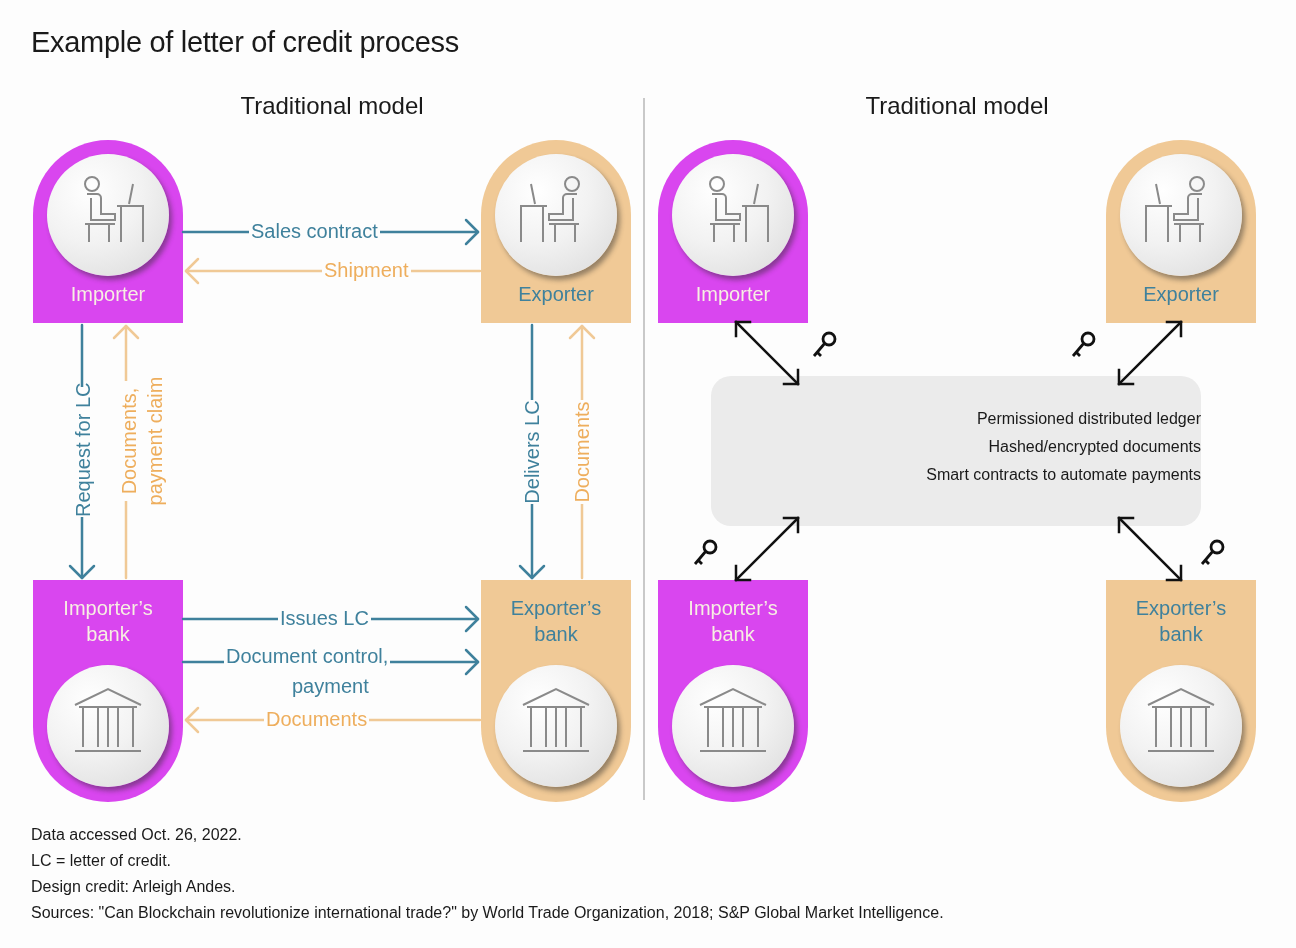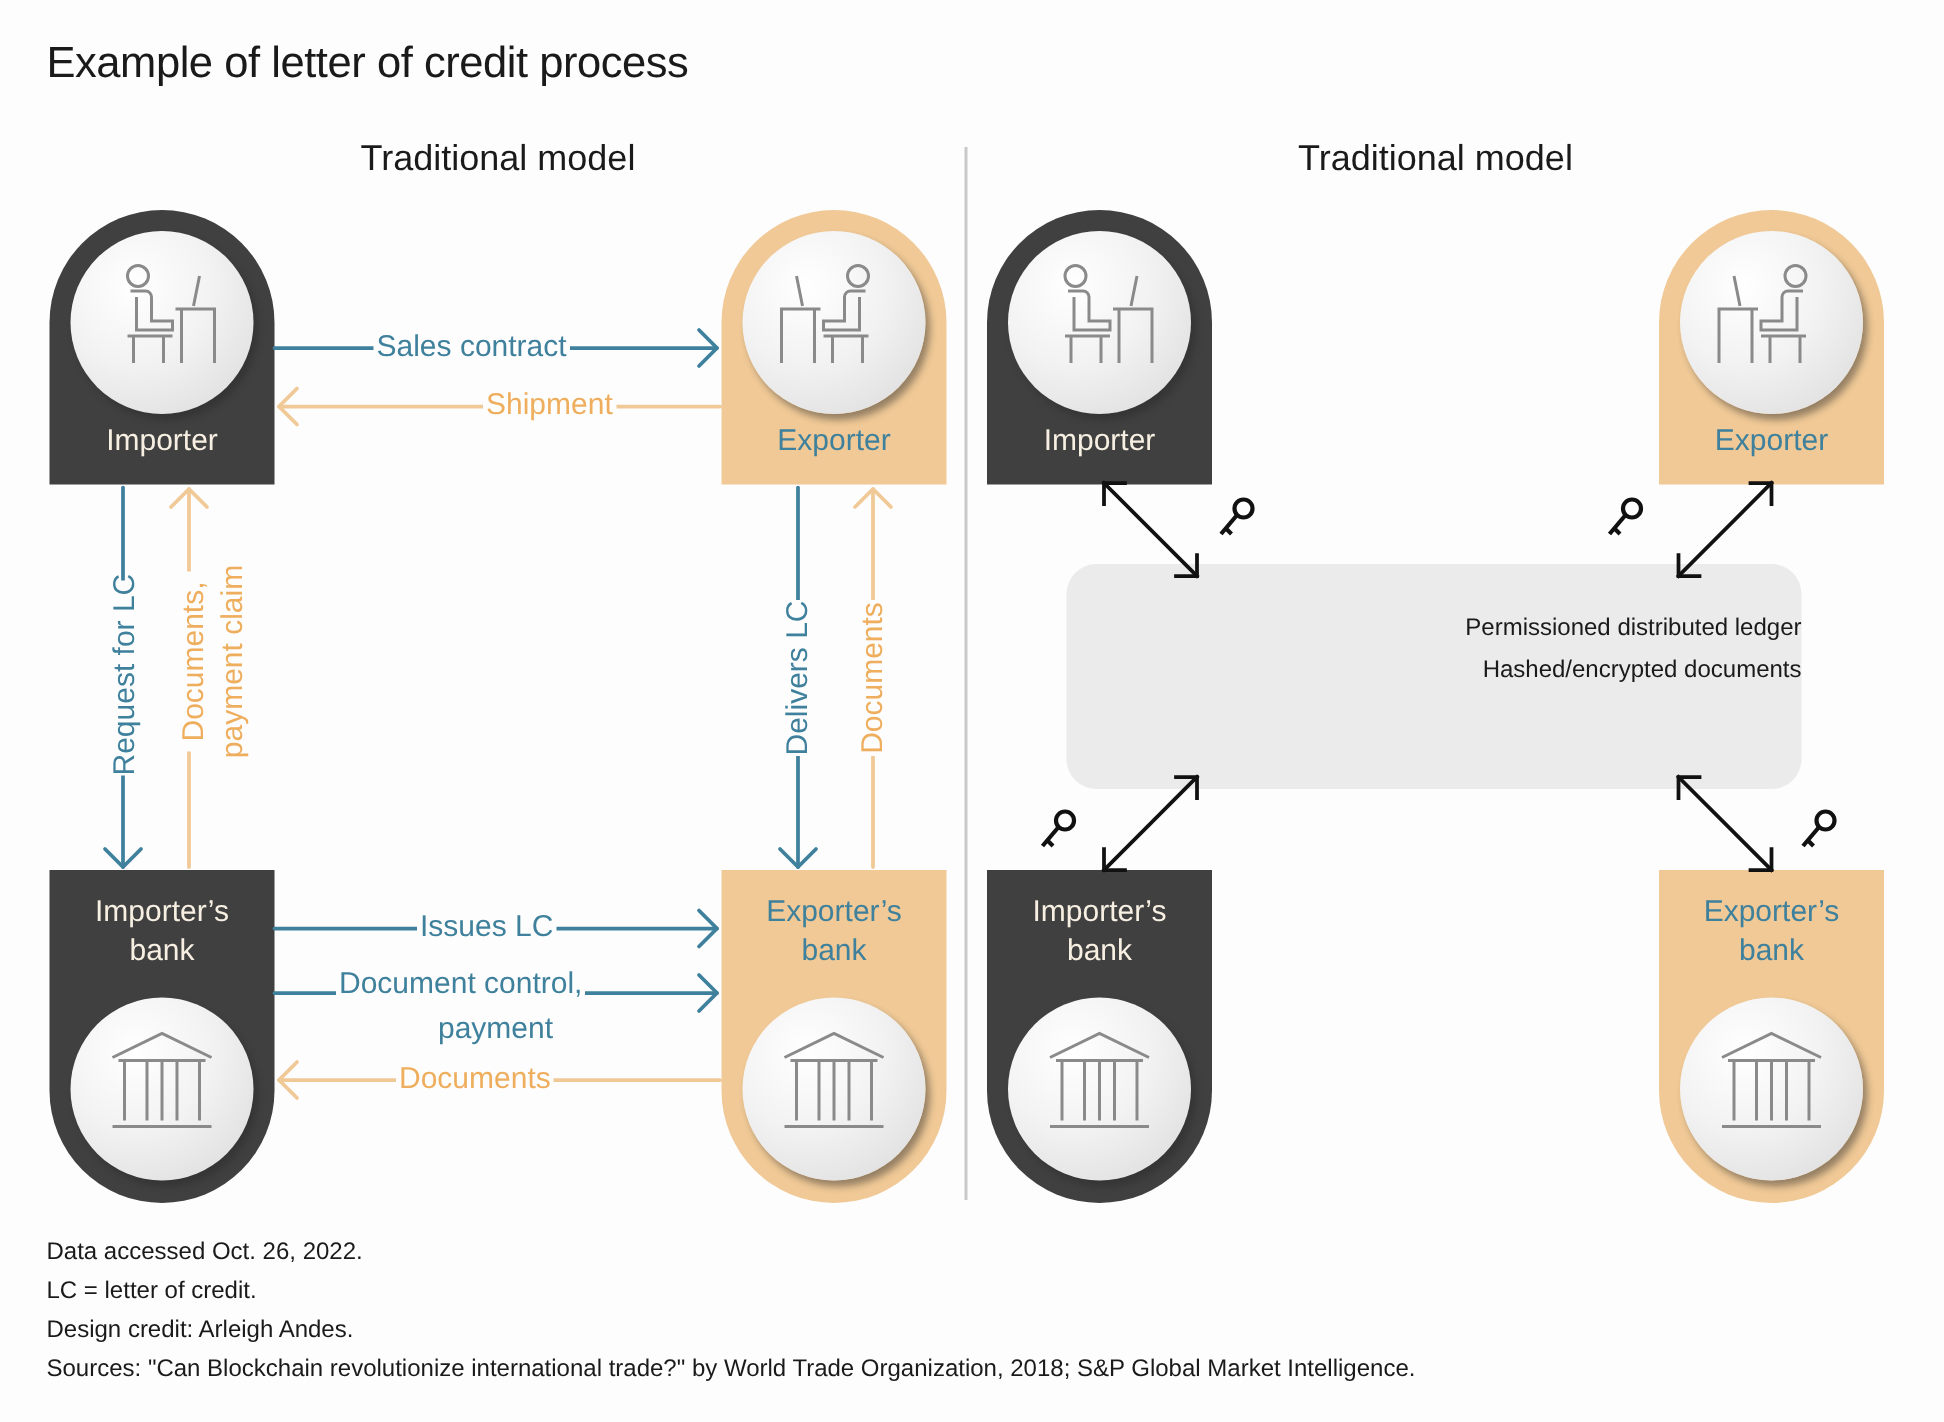--- a/index.html
+++ b/index.html
@@ -3,21 +3,21 @@
 <meta charset="utf-8">
 <style>
   html, body { margin: 0; padding: 0; }
   body { width: 1296px; height: 948px; background: #fdfdfd; font-family: "Liberation Sans", sans-serif; position: relative; overflow: hidden; }
   .abs { position: absolute; }
   .title { left: 31px; top: 26px; font-size: 29px; font-weight: normal; color: #1a1a1a; letter-spacing: -0.3px; }
   .section-title { top: 92px; font-size: 24px; color: #1a1a1a; text-align: center; width: 400px; }
   .divider { left: 643px; top: 98px; width: 2px; height: 702px; background: #c9c9c9; }
 
   .node { position: absolute; width: 150px; box-sizing: border-box; }
-  .node.teal { background: #404040; }
+  .node.teal { background: #d946ef; }
   .node.tan { background: #f0c996; }
   .node-top { border-radius: 75px 75px 0 0; height: 183px; }
   .node-bot { border-radius: 0 0 75px 75px; height: 222px; }
   .node-label { position: absolute; left: 0; width: 100%; text-align: center; font-size: 20px; line-height: 25px; }
   .teal .node-label { color: #f7efe2; }
   .tan .node-label { color: #3f819c; }
 
   .disc { position: absolute; width: 122px; height: 122px; border-radius: 50%;
     background: radial-gradient(circle at 35% 30%, #ffffff 0%, #f2f2f2 45%, #d9d9d9 100%);
     box-shadow: 3px 4px 5px rgba(40,40,40,0.45); }
@@ -221,20 +221,21 @@
       <path d="M36 42 v40 M51 42 v40 M61 42 v40 M71 42 v40 M86 42 v40"></path>
           <path d="M28 86 h66"></path>
         </g>
       </svg>
   </div>
 </div>
 
 <div class="abs ledger">
   <div class="ledger-line" style="top:34px;">Permissioned distributed ledger</div>
   <div class="ledger-line" style="top:62px;">Hashed/encrypted documents</div>
+  <div class="ledger-line" style="top:90px;">Smart contracts to automate payments</div>
 </div>
 
 <svg class="overlay" width="1296" height="948">
   <g fill="none" stroke="#111" stroke-width="2.5" stroke-linecap="square">
     <g>
       <path d="M736 322 L798 384"></path>
         <path d="M736 336 V322 H750"></path>
         <path d="M784 384 H798 V370"></path>
     </g>
     <g>

